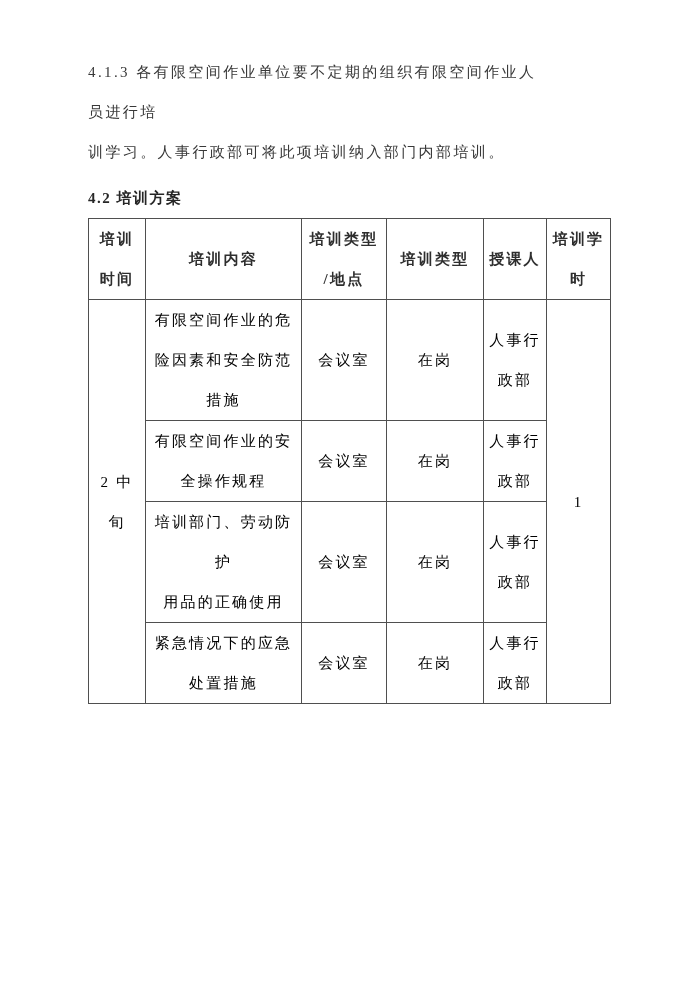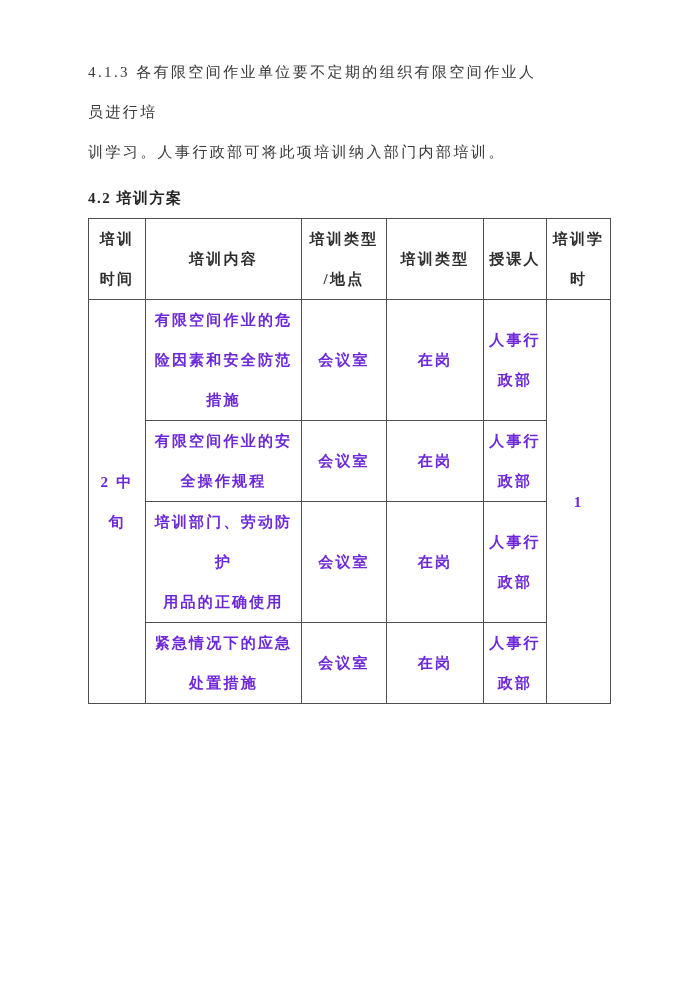--- a/index.html
+++ b/index.html
@@ -37,22 +37,22 @@
     width: 522px;
   }
   table.training td, table.training th {
     border: 1px solid #4f4f4f;
     font-size: 15px;
     line-height: 40px;
     letter-spacing: 2.2px;
     white-space: pre-line;
     vertical-align: middle;
     text-align: center;
-    font-weight: bold;
-    color: #6d28d9;
+    font-weight: normal;
+    color: #000000;
     padding: 0 2px;
   }
   table.training th { font-weight: bold; color: #2e2e2e; }
   col.c-time    { width: 57px; }
   col.c-content { width: 156px; }
   col.c-loc     { width: 85px; }
   col.c-type    { width: 97px; }
   col.c-teacher { width: 63px; }
   col.c-hours   { width: 64px; }
   tr.hdr   { height: 80px; }

